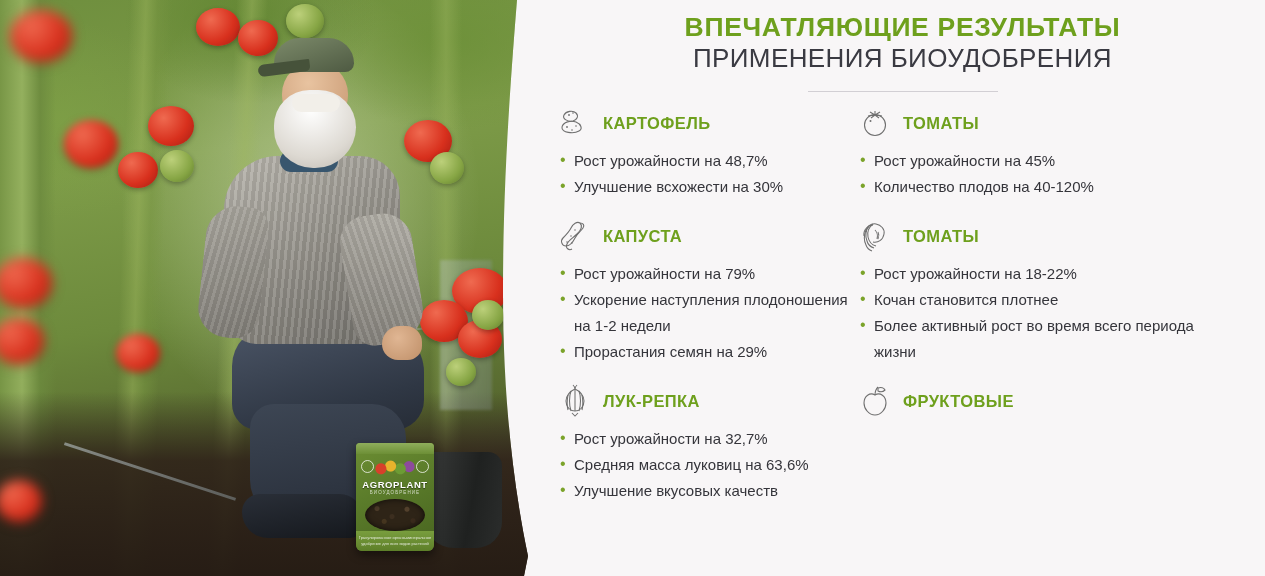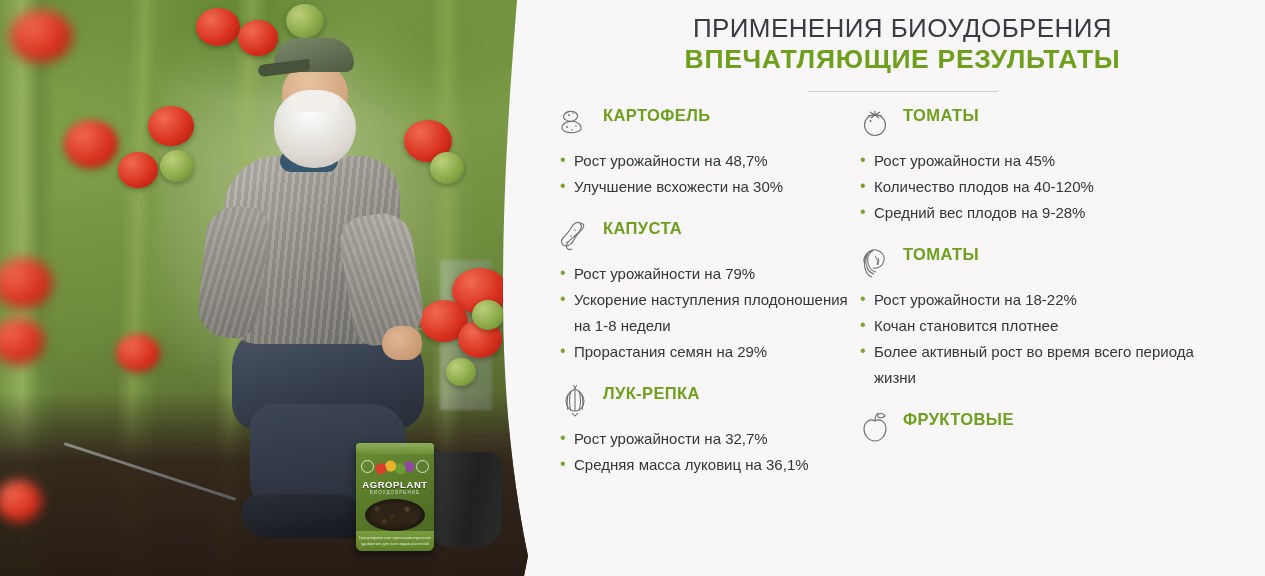--- a/index.html
+++ b/index.html
@@ -246,21 +246,21 @@
   #columns {
     display: flex;
     padding: 14px 0 0 18px;
   }
   .column { width: 300px; }
   .column.right { width: 350px; padding-left: 0; }
 
   .block { margin-bottom: 19px; }
   .block-head {
     display: flex;
-    align-items: flex-start;
+    align-items: center;
     gap: 11px;
     margin-bottom: 8px;
     height: 34px;
   }
   .block-icon {
     width: 34px; height: 34px;
     flex: 0 0 34px;
     display: flex; align-items: center; justify-content: center;
   }
   .block-title {
@@ -350,22 +350,22 @@
       <div id="pkg-footer-lines">
         <div>Гранулированное органо-минеральное</div>
         <div>удобрение для всех видов растений</div>
       </div>
     </div>
   </div>
 
   <div id="content">
 
     <div id="heading">
+      <div id="heading-line1">ВПЕЧАТЛЯЮЩИЕ РЕЗУЛЬТАТЫ</div>
       <div id="heading-line2">ПРИМЕНЕНИЯ БИОУДОБРЕНИЯ</div>
-      <div id="heading-line1">ВПЕЧАТЛЯЮЩИЕ РЕЗУЛЬТАТЫ</div>
       <div id="divider"></div>
     </div>
 
     <div id="columns">
 
       <div class="column left">
 
         <div class="block">
           <div class="block-head">
             <span class="block-icon">
@@ -396,40 +396,41 @@
                 <circle cx="17" cy="11" r="0.75" fill="#6f6f6f" stroke="none"></circle>
                 <circle cx="13" cy="17" r="0.75" fill="#6f6f6f" stroke="none"></circle>
                 <circle cx="9" cy="23" r="0.75" fill="#6f6f6f" stroke="none"></circle>
                 <circle cx="14" cy="24" r="0.7" fill="#6f6f6f" stroke="none"></circle>
               </svg>
             </span>
             <span class="block-title">КАПУСТА</span>
           </div>
           <ul class="facts">
             <li>Рост урожайности на 79%</li>
-            <li>Ускорение наступления плодоношения на 1-8 недели</li>
+            <li>Ускорение наступления плодоношения на 1-2 недели</li>
             <li>Прорастания семян на 29%</li>
           </ul>
         </div>
 
         <div class="block">
           <div class="block-head">
             <span class="block-icon">
               <svg viewBox="0 0 34 34" width="34" height="34" fill="none" stroke="#6f6f6f" stroke-width="1.05">
                 <path d="M17 5c5 2 9 7 9 12 0 6-4 10-9 10s-9-4-9-10c0-5 4-10 9-12z"></path>
                 <path d="M17 5v22M13 7c-2 5-2 14 0 20M21 7c2 5 2 14 0 20M10 11c-1 5-1 11 0 15M24 11c1 5 1 11 0 15"></path>
                 <path d="M17 5c0-2 1-3 2-4M17 5c0-2-1-3-2-4"></path>
                 <path d="M14 29l3 3 3-3"></path>
               </svg>
             </span>
             <span class="block-title">ЛУК-РЕПКА</span>
           </div>
           <ul class="facts">
             <li>Рост урожайности на 32,7%</li>
-            <li>Средняя масса луковиц на 36,1%</li>
+            <li>Средняя масса луковиц на 63,6%</li>
+            <li>Улучшение вкусовых качеств</li>
           </ul>
         </div>
 
       </div>
 
       <div class="column right">
 
         <div class="block">
           <div class="block-head">
             <span class="block-icon">
@@ -437,21 +438,20 @@
                 <circle cx="17" cy="19" r="10.5"></circle>
                 <path d="M17 9V5M17 9l-5-3M17 9l5-3M17 9l-7 1M17 9l7 1M17 9l-4 3M17 9l4 3"></path>
                 <circle cx="12.5" cy="15" r="1" fill="#6f6f6f" stroke="none"></circle>
               </svg>
             </span>
             <span class="block-title">ТОМАТЫ</span>
           </div>
           <ul class="facts">
             <li>Рост урожайности на 45%</li>
             <li>Количество плодов на 40-120%</li>
-            <li>Средний вес плодов на 9-28%</li>
           </ul>
         </div>
 
         <div class="block">
           <div class="block-head">
             <span class="block-icon">
               <svg viewBox="0 0 34 34" width="34" height="34" fill="none" stroke="#6f6f6f" stroke-width="1.05">
                 <path d="M8 13c0-5 5-9 10-8 5 1 9 5 8 10-1 6-6 9-11 8"></path>
                 <path d="M6 17c-1-6 4-11 9-11"></path>
                 <path d="M15 5c-4 3-6 8-5 13 1 5 4 8 8 9"></path>

